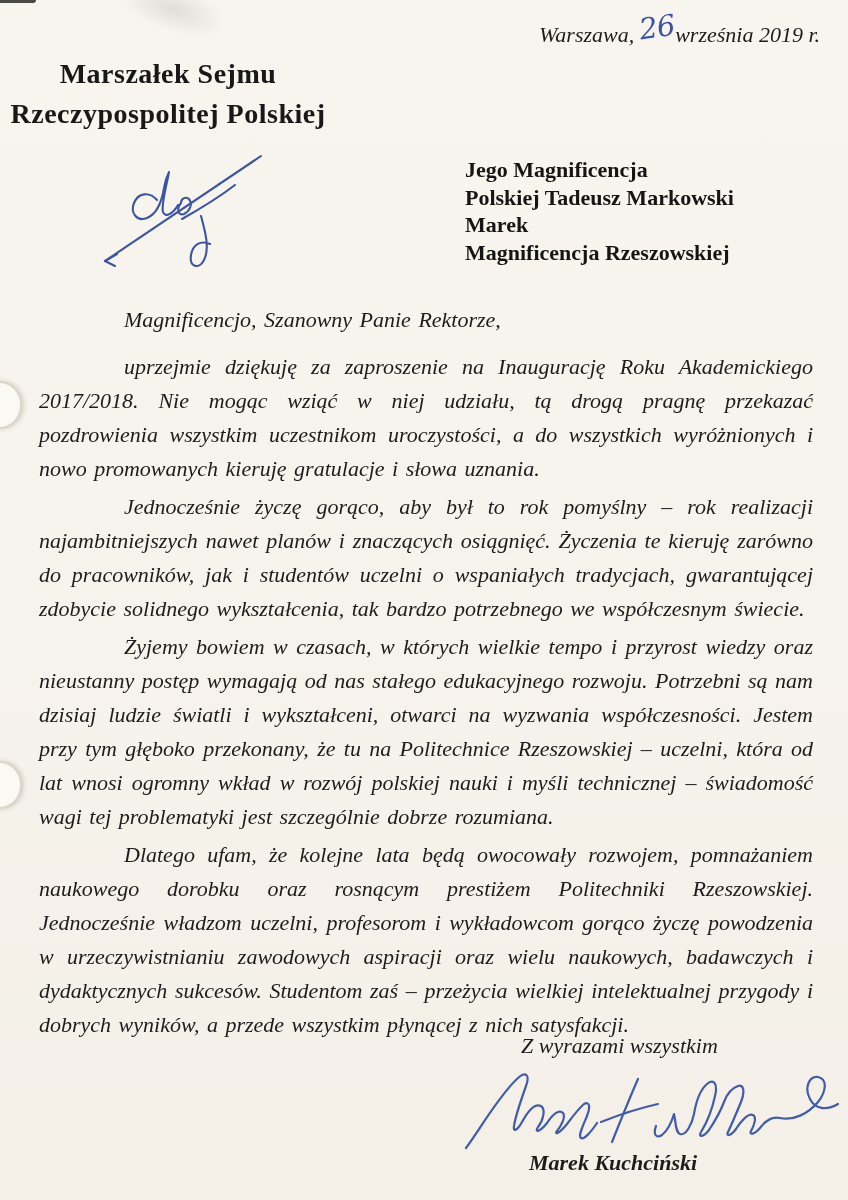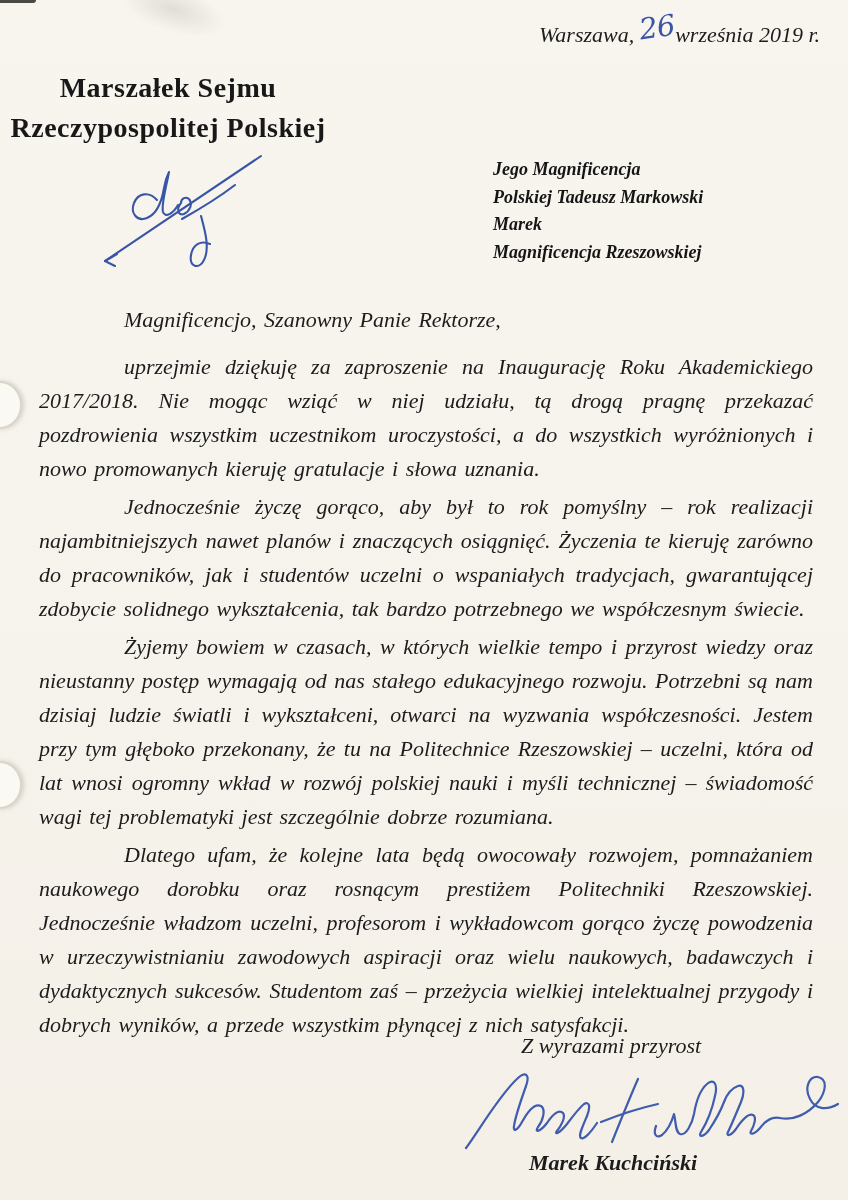--- a/index.html
+++ b/index.html
@@ -28,31 +28,30 @@
   .hand-day{
     display:inline-block;
     color:#3a55a8;
     font-family:"DejaVu Serif",serif;
     font-size:29px;line-height:20px;
     transform:rotate(-8deg) translateY(-5px);
     letter-spacing:-1px;
     margin:0 0 0 6px;
   }
   .sender{
-    position:absolute;top:68px;left:0;width:336px;
+    position:absolute;top:54px;left:0;width:336px;
     text-align:center;
     font-size:28px;line-height:40px;font-weight:600;
     letter-spacing:.5px;color:#181818;
   }
   .note-svg{position:absolute;left:85px;top:148px;}
   .recipient{
     position:absolute;left:465px;top:156px;
-    font-size:18px;font-weight:700;font-style:italic;line-height:27.5px;
+    font-size:22px;font-weight:700;line-height:27.5px;
     color:#151515;
-    margin-left:28px;
   }
   .letter-body{
     position:absolute;left:35px;top:299px;width:782px;
     font-size:22px;font-style:italic;line-height:34px;
     text-align:justify;word-spacing:2px;
   }
   .letter-body p{margin:4px;text-indent:85px;}
   .letter-body p.salutation{margin-bottom:13px;}
   .closing{
     position:absolute;left:521px;top:1033px;
@@ -110,21 +109,21 @@
   </div>
 
   <div class="letter-body">
     <p class="salutation">Magnificencjo, Szanowny Panie Rektorze,</p>
     <p>uprzejmie dziękuję za zaproszenie na Inaugurację Roku Akademickiego 2017/2018. Nie mogąc wziąć w niej udziału, tą drogą pragnę przekazać pozdrowienia wszystkim uczestnikom uroczystości, a do wszystkich wyróżnionych i nowo promowanych kieruję gratulacje i słowa uznania.</p>
     <p>Jednocześnie życzę gorąco, aby był to rok pomyślny – rok realizacji najambitniejszych nawet planów i znaczących osiągnięć. Życzenia te kieruję zarówno do pracowników, jak i studentów uczelni o wspaniałych tradycjach, gwarantującej zdobycie solidnego wykształcenia, tak bardzo potrzebnego we współczesnym świecie.</p>
     <p>Żyjemy bowiem w czasach, w których wielkie tempo i przyrost wiedzy oraz nieustanny postęp wymagają od nas stałego edukacyjnego rozwoju. Potrzebni są nam dzisiaj ludzie światli i wykształceni, otwarci na wyzwania współczesności. Jestem przy tym głęboko przekonany, że tu na Politechnice Rzeszowskiej – uczelni, która od lat wnosi ogromny wkład w rozwój polskiej nauki i myśli technicznej – świadomość wagi tej problematyki jest szczególnie dobrze rozumiana.</p>
     <p>Dlatego ufam, że kolejne lata będą owocowały rozwojem, pomnażaniem naukowego dorobku oraz rosnącym prestiżem Politechniki Rzeszowskiej. Jednocześnie władzom uczelni, profesorom i wykładowcom gorąco życzę powodzenia w urzeczywistnianiu zawodowych aspiracji oraz wielu naukowych, badawczych i dydaktycznych sukcesów. Studentom zaś – przeżycia wielkiej intelektualnej przygody i dobrych wyników, a przede wszystkim płynącej z nich satysfakcji.</p>
   </div>
 
-  <div class="closing">Z wyrazami przyrost</div>
+  <div class="closing">Z wyrazami wszystkim</div>
 
   <svg class="sig-svg" width="385" height="90" viewBox="0 0 385 90">
     <g fill="none" stroke="#3f5cad" stroke-width="2.2" stroke-linecap="round" stroke-linejoin="round">
       <path d="M6 82 C20 63,40 28,58 12 C66 5,70 9,66 20 C60 37,55 52,54 60 C53 66,57 65,62 56 C68 45,75 37,81 40 C86 43,83 55,78 61 C74 67,80 66,87 57 C93 48,99 43,103 47 C106 51,101 60,97 65 C94 69,99 68,107 58 C113 50,119 42,124 38 C129 35,131 40,127 50 C122 62,118 70,121 72 C124 74,131 66,137 57"></path>
       <path d="M152 76 C160 56,170 31,178 13"></path>
       <path d="M141 56 C156 50,180 42,198 38"></path>
       <path d="M196 60 C193 68,196 73,202 69 C208 64,212 55,214 48 C216 55,215 66,220 68 C226 70,232 58,234 48 C236 36,240 24,247 18 C254 12,258 18,255 30 C252 44,246 58,241 66 C238 71,243 72,249 64 C255 55,261 44,264 36 C267 28,272 22,278 20 C284 18,285 26,281 36 C276 48,271 60,268 66 C266 70,270 71,276 63 C282 54,288 47,293 49 C297 51,294 60,291 65 C289 69,294 69,300 62 C306 54,312 50,320 52 C333 55,348 48,358 36 C366 26,368 13,358 11 C349 10,344 22,350 33 C355 43,366 45,378 38"></path>
     </g>
   </svg>
 

